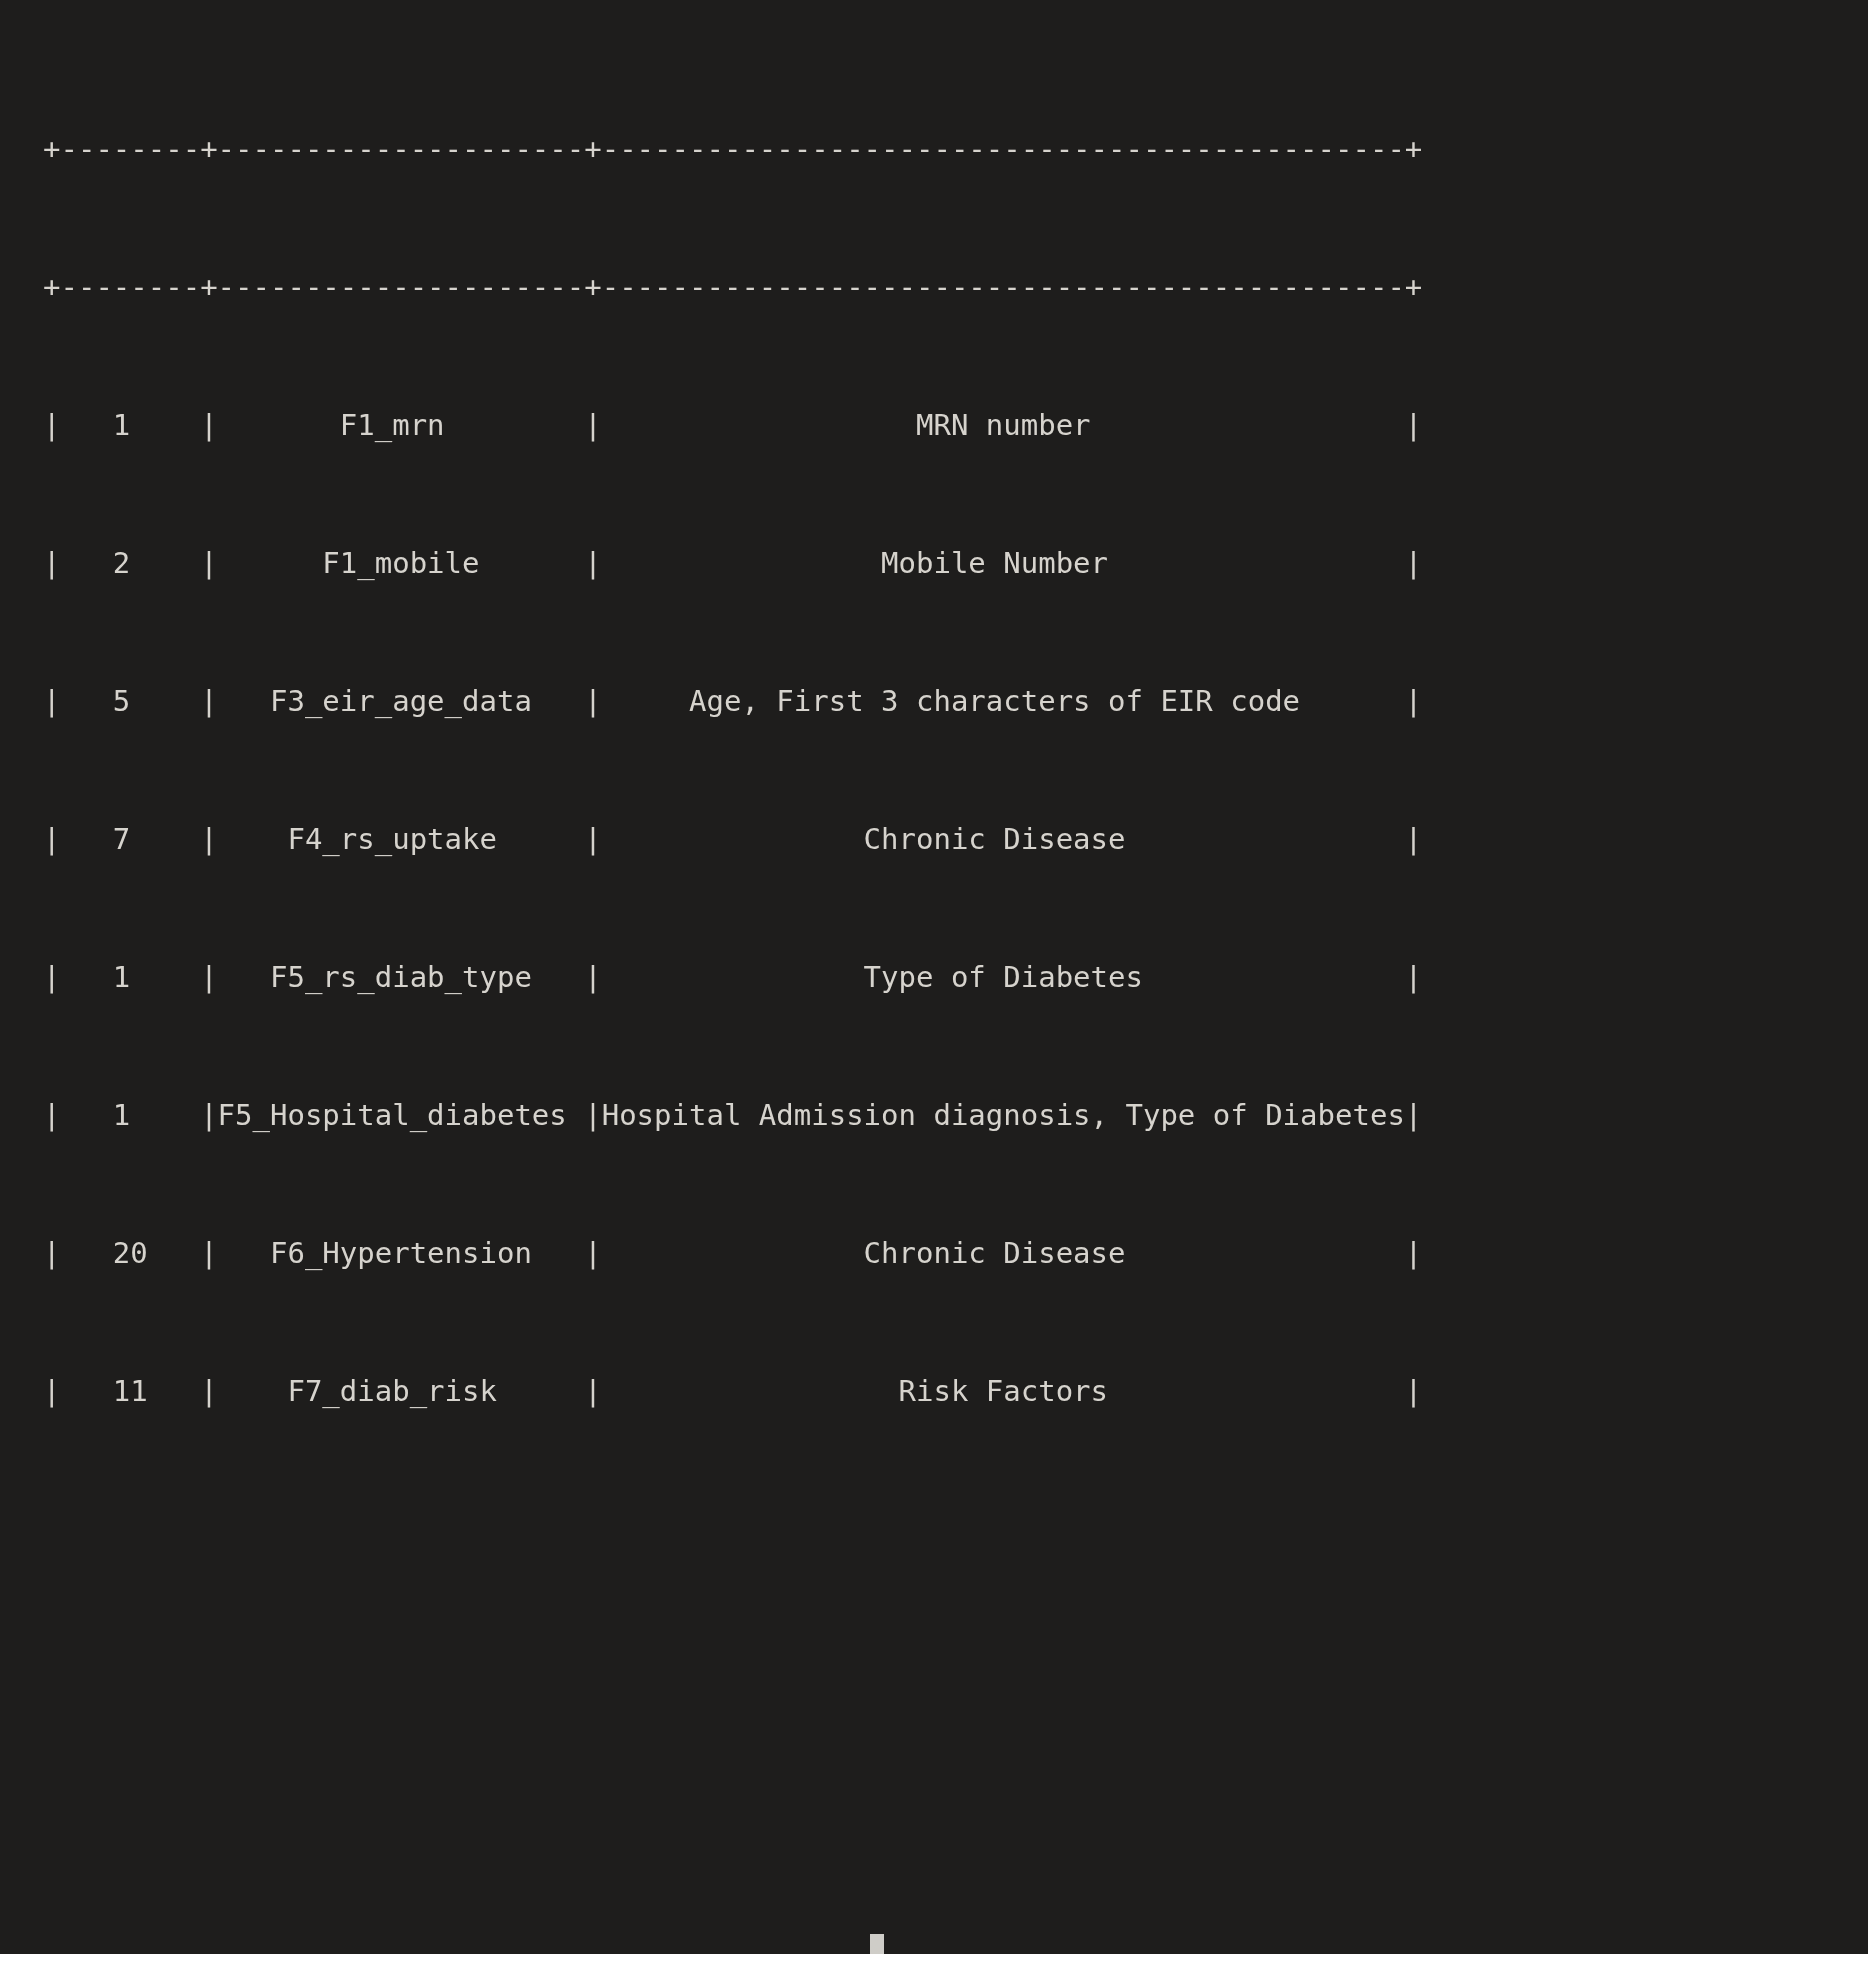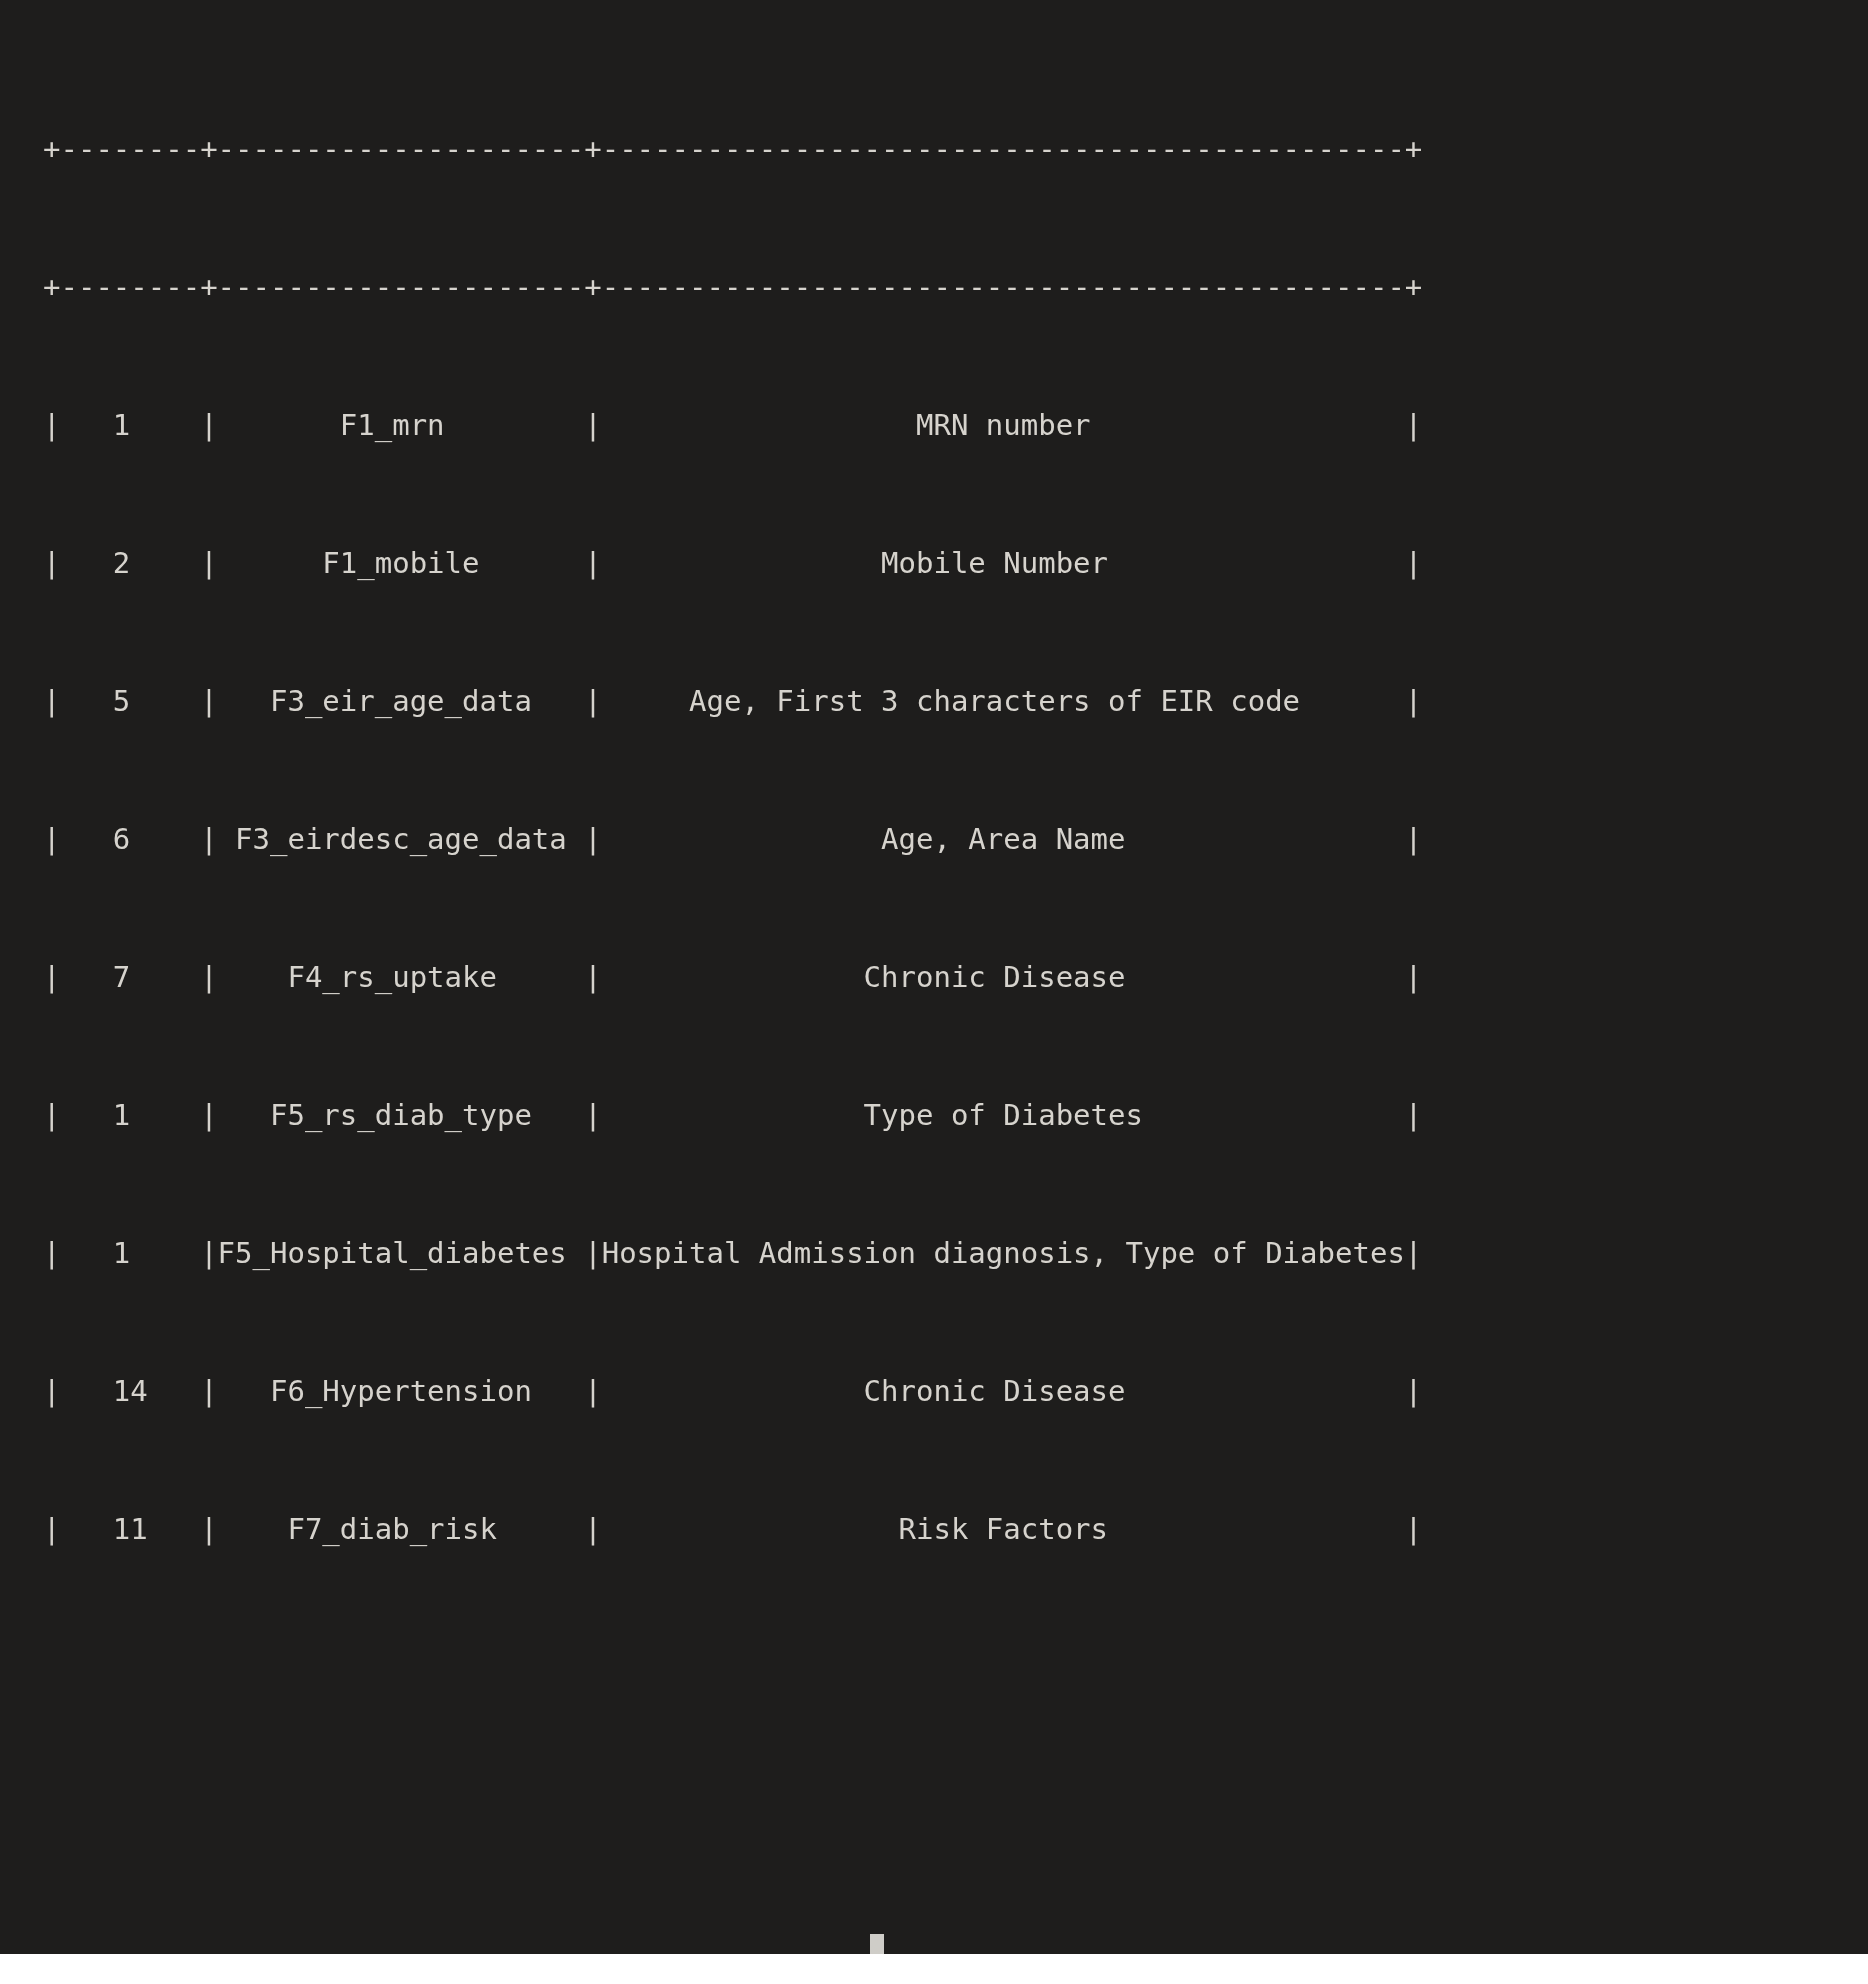--- a/index.html
+++ b/index.html
@@ -68,25 +68,24 @@
 </head>
 <body>
 
 <div id="terminal" style="background: rgb(30, 29, 28);">
   <div class="console" style="color: rgb(214, 211, 205);">
     <span class="line">+--------+---------------------+----------------------------------------------+</span>
     <span class="line">+--------+---------------------+----------------------------------------------+</span>
     <span class="line">|   1    |       F1_mrn        |                  MRN number                  |</span>
     <span class="line">|   2    |      F1_mobile      |                Mobile Number                 |</span>
     <span class="line">|   5    |   F3_eir_age_data   |     Age, First 3 characters of EIR code      |</span>
-    <span class="line">|   6    | F3_eirdesc_age_data |                Age, Area Name                |</span>
     <span class="line">|   7    |    F4_rs_uptake     |               Chronic Disease                |</span>
     <span class="line">|   1    |   F5_rs_diab_type   |               Type of Diabetes               |</span>
     <span class="line">|   1    |F5_Hospital_diabetes |Hospital Admission diagnosis, Type of Diabetes|</span>
-    <span class="line">|   14   |   F6_Hypertension   |               Chronic Disease                |</span>
+    <span class="line">|   20   |   F6_Hypertension   |               Chronic Disease                |</span>
     <span class="line">|   11   |    F7_diab_risk     |                 Risk Factors                 |</span>
     
     
     
     
     
     
     
     
     

